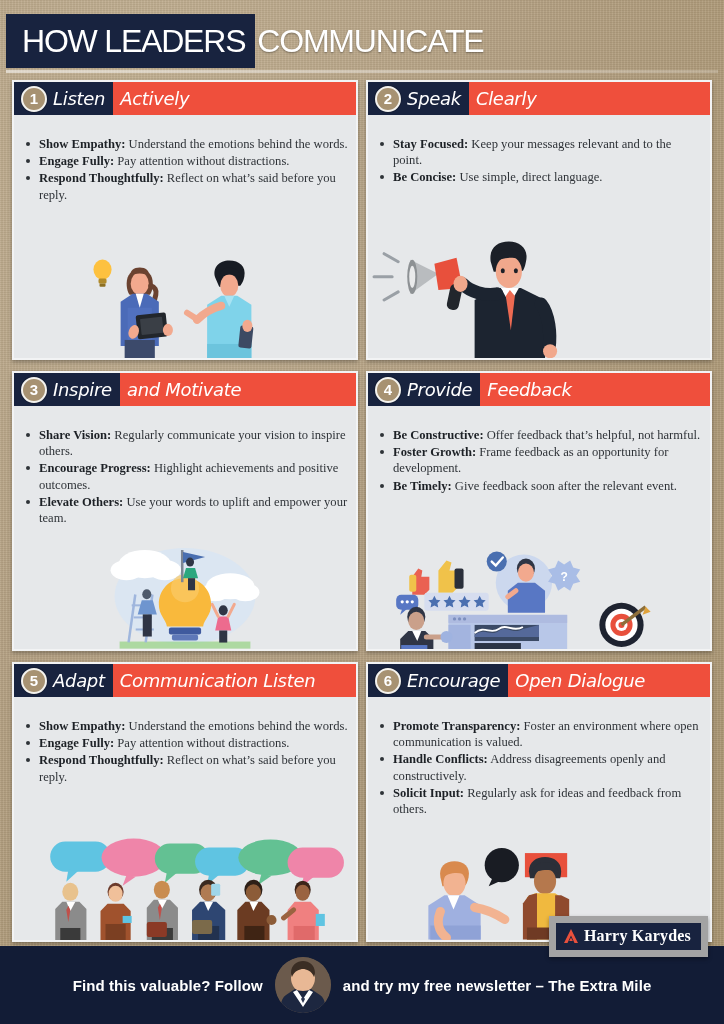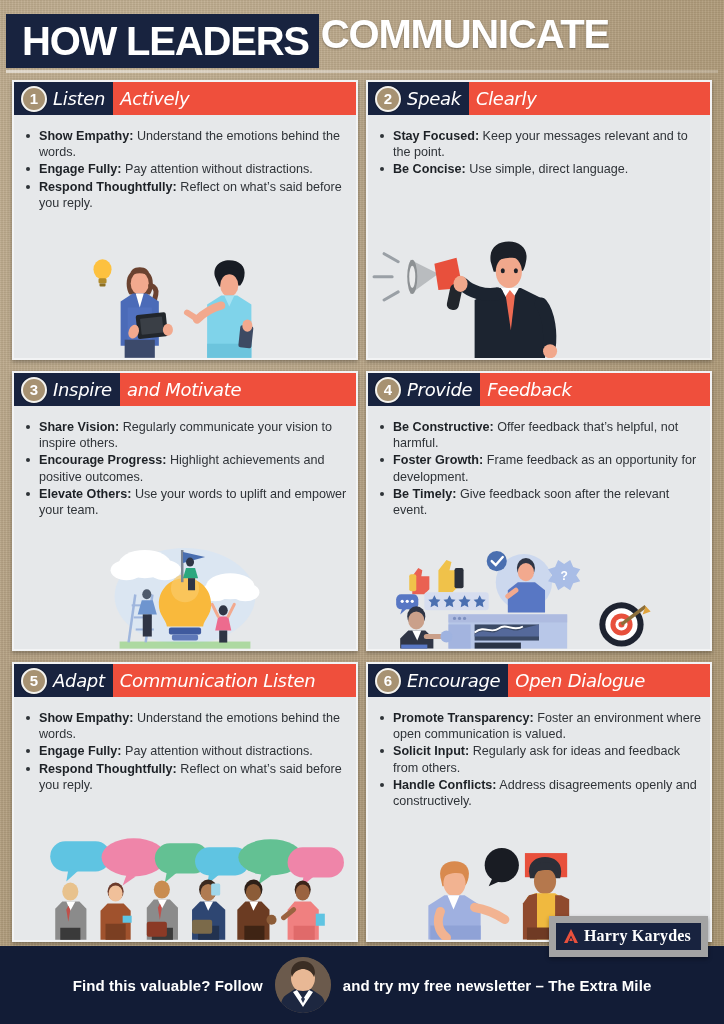--- a/index.html
+++ b/index.html
@@ -39,27 +39,27 @@
   }
   .title-left {
     background: #18233f;
     display: flex;
     align-items: center;
     padding: 0 10px 0 16px;
   }
   .title-right {
     flex: 1;
     display: flex;
-    align-items: flex-start;
+    align-items: center;
     padding-left: 2px;
   }
   .title-word {
     font-family: "Liberation Sans", sans-serif;
-    font-weight: bold;
-    font-size: 40px;
+    font-weight: normal;
+    font-size: 32px;
     letter-spacing: -1.2px;
     color: #ffffff;
     line-height: 1;
     white-space: nowrap;
     transform: scaleX(1.0);
   }
   .title-right .title-word {
     text-shadow: 0 1px 2px rgba(0,0,0,0.35);
   }
   .title-underline {
@@ -133,22 +133,23 @@
     font-style: italic;
     font-weight: normal;
     color: #ffffff;
     font-size: 18px;
     line-height: 1;
     white-space: nowrap;
     letter-spacing: -0.3px;
   }
 
   .card-body {
-    padding: 13px 8px 0 10px;
+    padding: 21px 8px 0 10px;
     flex: 0 0 auto;
+    font-family: Liberation Serif, serif;
   }
   ul.points { list-style: none; }
   ul.points li {
     position: relative;
     padding-left: 15px;
     font-size: 12.6px;
     line-height: 1.29;
     color: #2f3338;
     margin-bottom: 1px;
   }
@@ -614,22 +615,22 @@
           <div class="badge">6</div>
           <span class="hdr-script">Encourage</span>
         </div>
         <div class="hdr-coral">
           <span class="hdr-script">Open Dialogue</span>
         </div>
       </div>
       <div class="card-body">
         <ul class="points">
           <li><b>Promote Transparency:</b><span> Foster an environment where open communication is valued.</span></li>
+          <li><b>Handle Conflicts:</b><span> Address disagreements openly and constructively.</span></li>
           <li><b>Solicit Input:</b><span> Regularly ask for ideas and feedback from others.</span></li>
-          <li><b>Handle Conflicts:</b><span> Address disagreements openly and constructively.</span></li>
         </ul>
       </div>
       <div class="illus">
         <svg viewBox="0 0 340 90" preserveAspectRatio="xMidYMax meet">
 
           <circle cx="133" cy="16" r="17" fill="#191c23"></circle>
           <path d="M124 28l-4 9 11-5z" fill="#191c23"></path>
           <rect x="156" y="4" width="42" height="24" fill="#e8503c"></rect>
           <path d="M168 28l-2 8 9-8z" fill="#e8503c"></path>
 

